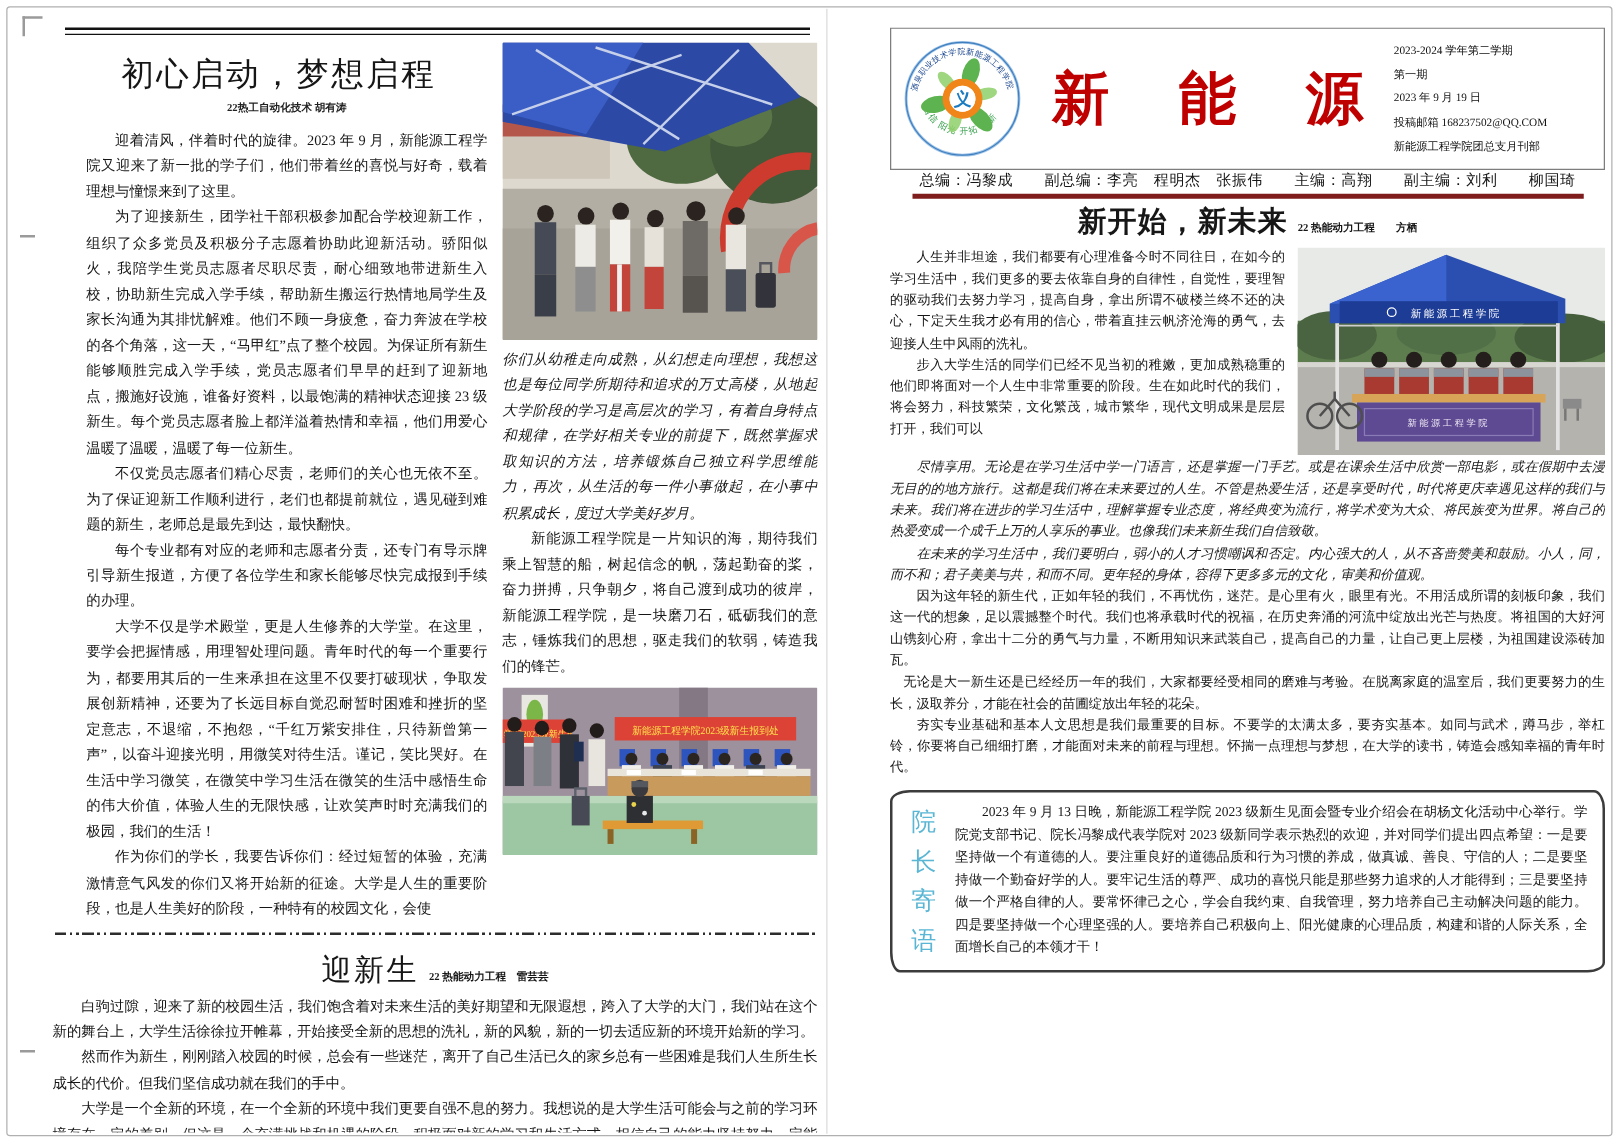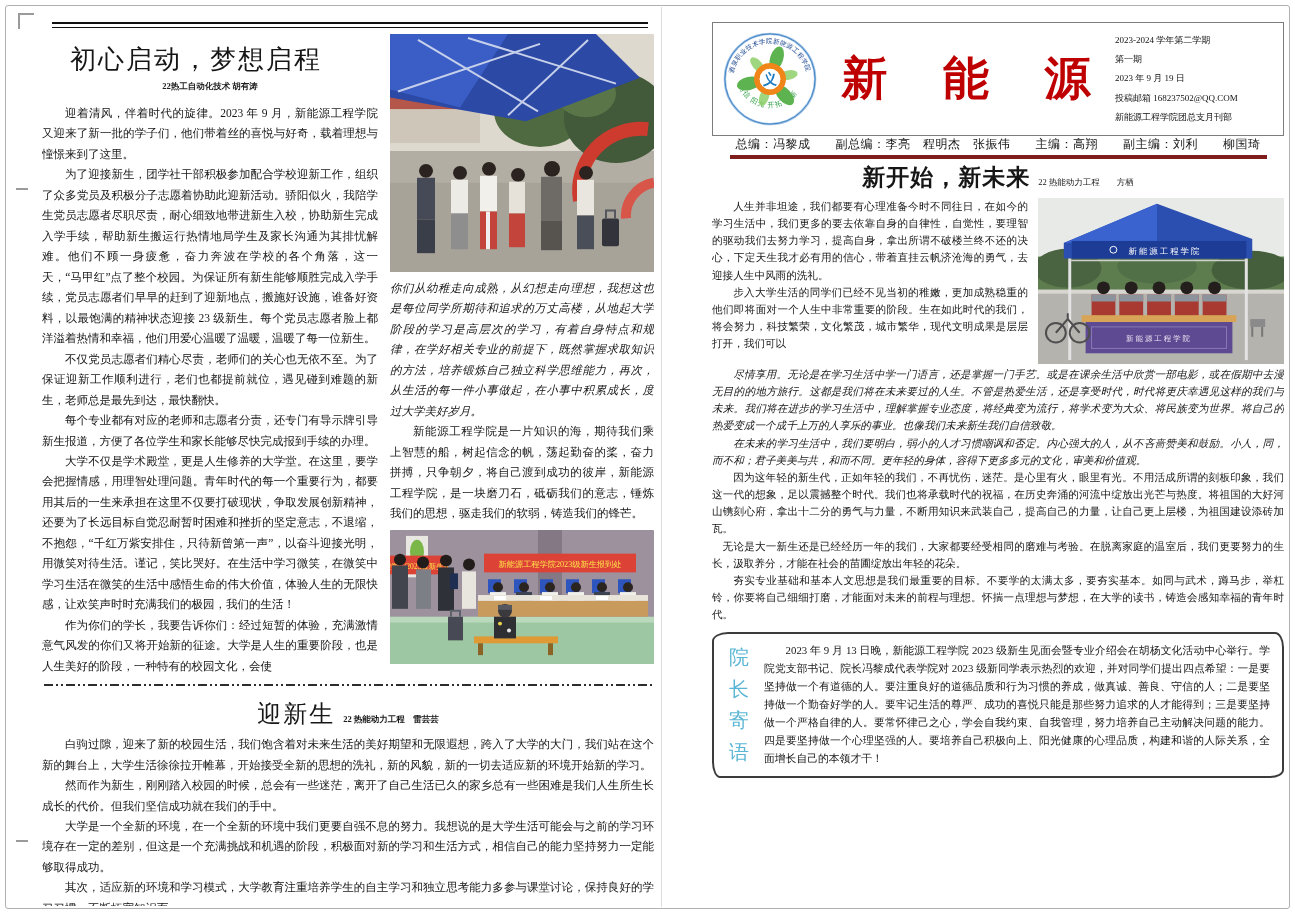--- a/index.html
+++ b/index.html
@@ -9,21 +9,21 @@
   .page-divider{position:absolute;left:661px;top:7px;bottom:7px;width:1px;background:#dcdcdc;}
   .corner-mark{position:absolute;left:18px;top:13px;width:14px;height:14px;
        border-left:2px solid #9a9a9a;border-top:2px solid #9a9a9a;}
   .margin-dash{position:absolute;left:16px;width:12px;height:2px;background:#9a9a9a;}
   .md1{top:188px}.md2{top:840px}
 
   
   .lp{position:absolute;left:42px;top:20px;width:612px;height:886px;overflow:hidden;}
   .double-rule{height:3px;border-top:2px solid #111;border-bottom:1px solid #111;margin:2px 6px 4px 10px;}
   .lp-body{display:flex;gap:12px;}
-  .lp-c1{width:336px;}
+  .lp-c1{width:336px;margin-left:27px;}
   .lp-c2{width:264px;}
   .a1-title{font-size:26px;font-weight:400;letter-spacing:2px;margin:10px 0 4px 28px;white-space:nowrap;}
   .a1-byline{text-align:center;font-size:8.5px;font-weight:bold;color:#222;margin:0 0 10px 0;}
   .bt{font-size:11.5px;line-height:1.78;text-align:justify;text-indent:2em;margin:0;}
   .cont{text-indent:0;font-style:italic;}
   .photo{display:block;width:100%;border-radius:1px;}
   .ph1{height:238px;margin:2px 0 6px 0;}
   .ph2{height:134px;margin:6px 0 0 0;}
   .dashdot{height:2px;margin:8px 2px 4px 2px;
     background-image:repeating-linear-gradient(90deg,#2d2d2d 0 9px,transparent 9px 12px,#2d2d2d 12px 14px,transparent 14px 17px,#2d2d2d 17px 19px,transparent 19px 22px);}
@@ -34,21 +34,21 @@
   
   .rp{position:absolute;left:712px;top:22px;width:572px;height:886px;overflow:hidden;}
   .mast{border:1px solid #7d7d7d;height:100px;display:flex;align-items:center;padding:6px 10px;}
   .mast-title{flex:1;text-align:center;color:#bf0000;font-weight:bold;font-size:46px;
       letter-spacing:22px;text-indent:22px;white-space:nowrap;}
   .mast-info{width:158px;font-size:9px;line-height:2.15;color:#111;}
   .editors{width:fit-content;margin:0 auto 3px auto;font-size:12px;font-weight:normal;
       border-bottom:4px solid #7f1d1d;padding:0 6px 2px 6px;letter-spacing:0.5px;}
   .rp-a-head{text-align:center;margin:2px 0 5px 0;}
   .rp-a-title{font-size:23px;font-weight:600;font-family:"Liberation Sans","DejaVu Sans",sans-serif;letter-spacing:1px;}
-  .rp-a-byline{font-size:8.5px;font-weight:normal;margin-left:8px;}
+  .rp-a-byline{font-size:8.5px;font-weight:bold;margin-left:8px;}
   .bt2{font-size:10.6px;line-height:1.62;text-align:justify;text-indent:2em;margin:0;}
   .ind1{text-indent:1em;}
   .rp-row{display:flex;gap:10px;margin:2px 0;}
   .rp-col{flex:1;}
   .ph3{width:246px;height:166px;}
   .dean{position:relative;margin-top:9px;border:2px solid #3c3c3c;
       border-radius:16px 9px 14px 8px/9px 15px 8px 16px;padding:8px 12px 8px 50px;}
   .dean-label{position:absolute;left:13px;top:10px;bottom:10px;width:24px;display:flex;
       flex-direction:column;justify-content:space-between;color:#5ab6d4;font-size:20px;text-align:center;}
   .dean-text{font-size:10.8px;line-height:1.66;text-align:justify;text-indent:2em;margin:0;}

